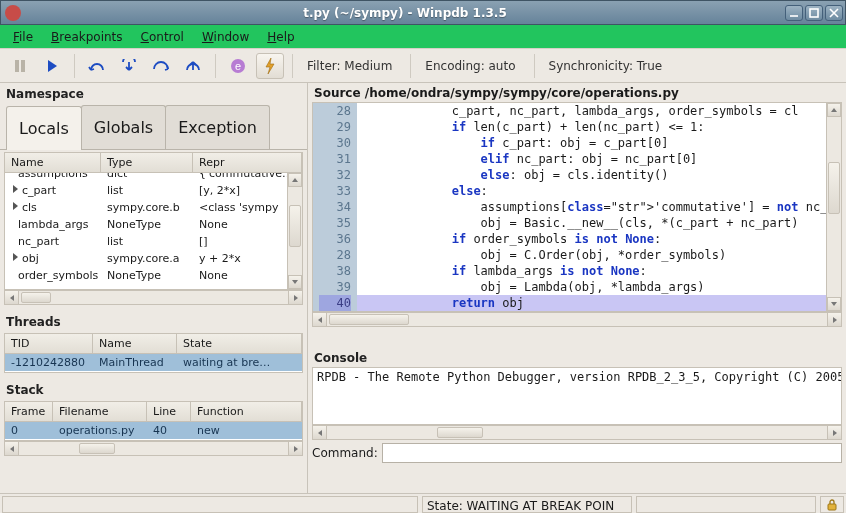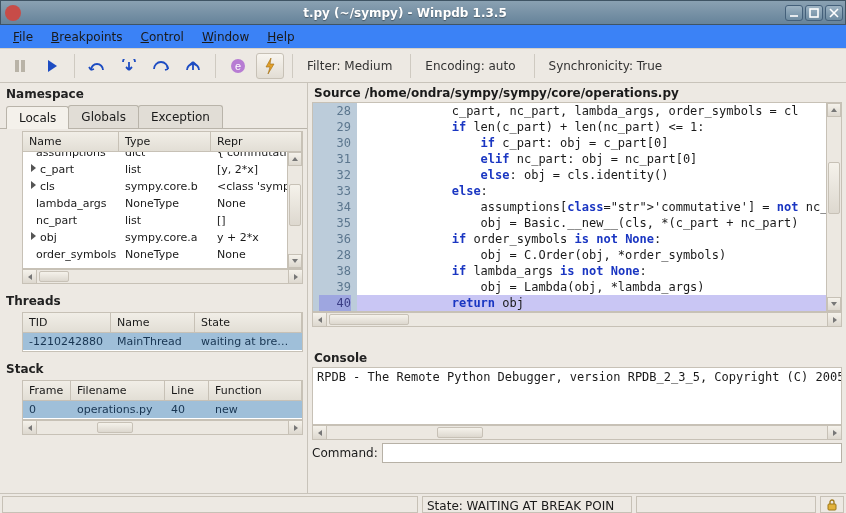--- a/index.html
+++ b/index.html
@@ -6,45 +6,45 @@
 body { font-family: "DejaVu Sans", Verdana, sans-serif; font-size: 11px; background: #ede9e3; width: 846px; height: 513px; overflow: hidden; color: #1a1a1a; }
 
 
 .titlebar { height: 25px; background: linear-gradient(180deg, #8aa1b2 0%, #66839a 100%); display: flex; align-items: center; border: 1px solid #3f5464; }
 .titlebar .app-icon { width: 16px; height: 16px; margin: 0 4px; background: #c74c48; border-radius: 50%; }
 .titlebar .title { flex: 1; text-align: center; color: #fff; font-weight: bold; text-shadow: 0 1px 1px rgba(0,0,0,.35); font-size: 12px; }
 .winbtn { width: 18px; height: 16px; margin-right: 2px; border-radius: 3px; background: linear-gradient(180deg,#9db3c3,#6d8ba1); border:1px solid #44607a; display:flex; align-items:center; justify-content:center; color:#fff; }
 .winbtn svg { width:10px; height:10px; fill:none; stroke:#fff; stroke-width:1.6; }
 
 
-.menubar { height: 24px; background: #3b82f6; border-bottom: 1px solid #d6d0c6; display: flex; align-items: center; padding: 0 6px; gap: 4px; }
+.menubar { height: 24px; background: #22c55e; border-bottom: 1px solid #d6d0c6; display: flex; align-items: center; padding: 0 6px; gap: 4px; }
 .menubar .mitem { padding: 3px 7px; cursor: default; font-size: 12px; }
 .menubar .mitem u { text-decoration: underline; }
 
 
 .toolbar { height: 34px; background: #ede9e3; border-bottom: 1px solid #c8c3ba; display:flex; align-items:center; padding:0 6px; gap:4px; }
 .tbtn { width:28px; height:26px; display:flex; align-items:center; justify-content:center; border:1px solid transparent; border-radius:3px; }
 .tbtn.emph { border:1px solid #c7c1b6; background:linear-gradient(180deg,#f8f5ef,#e2ddd4); }
 .tsep { width:1px; height:24px; background:#cfcac1; margin:0 4px; }
 .tlabel { padding:4px 10px 4px 6px; font-size:12px; color:#333; }
 
 
 .workspace { display:flex; height: calc(100% - 23px - 24px - 34px - 22px); }
 .left { width: 308px; display:flex; flex-direction:column; border-right:1px solid #c8c3ba; }
 .right { flex:1; display:flex; flex-direction:column; min-width:0; }
 
 .panel-title { font-weight:bold; font-size:12px; padding:4px 6px 2px; color:#222; }
 
 
 .ns-tabs { display:flex; padding:0 6px; border-bottom:1px solid #b9b4aa; margin-top:2px; }
-.ns-tab { padding:4px 12px; border:1px solid #b9b4aa; border-bottom:none; background:#e1ddd6; margin-right:-1px; border-radius:3px 3px 0 0; font-size:12px; }
+.ns-tab { padding:12px 12px; border:1px solid #b9b4aa; border-bottom:none; background:#e1ddd6; margin-right:-1px; border-radius:3px 3px 0 0; font-size:16px; }
 .ns-tab.active { background:#f4f1eb; position:relative; top:1px; }
 
 
-.tablewrap { padding:2px 4px 0 22px; }
+.tablewrap { padding:2px 4px 0 4px; }
 .table { border:1px solid #c7c1b6; background:#fff; font-size:11px; }
 .thead { display:flex; background:linear-gradient(180deg,#f1eee7,#e2ded5); border-bottom:1px solid #c7c1b6; }
 .th { padding:3px 6px; border-right:1px solid #c7c1b6; font-weight:normal; }
 .tbody { overflow:hidden; position:relative; }
 .trow { display:flex; padding:1px 0; }
 .td { padding:1px 6px; white-space:nowrap; overflow:hidden; }
 .exp { display:inline-block; width:9px; height:9px; margin-right:2px; position:relative; }
 .exp::before { content:""; position:absolute; left:2px; top:0; border-top:4px solid transparent; border-bottom:4px solid transparent; border-left:5px solid #555; }
 .vbar { position:absolute; right:0; top:0; width:15px; height:100%; background:#ece8e1; border-left:1px solid #c7c1b6; display:flex; flex-direction:column; }
 .varr { height:14px; background:linear-gradient(180deg,#f5f2eb,#ddd8cf); border:1px solid #c7c1b6; margin:0; display:flex; align-items:center; justify-content:center; }

